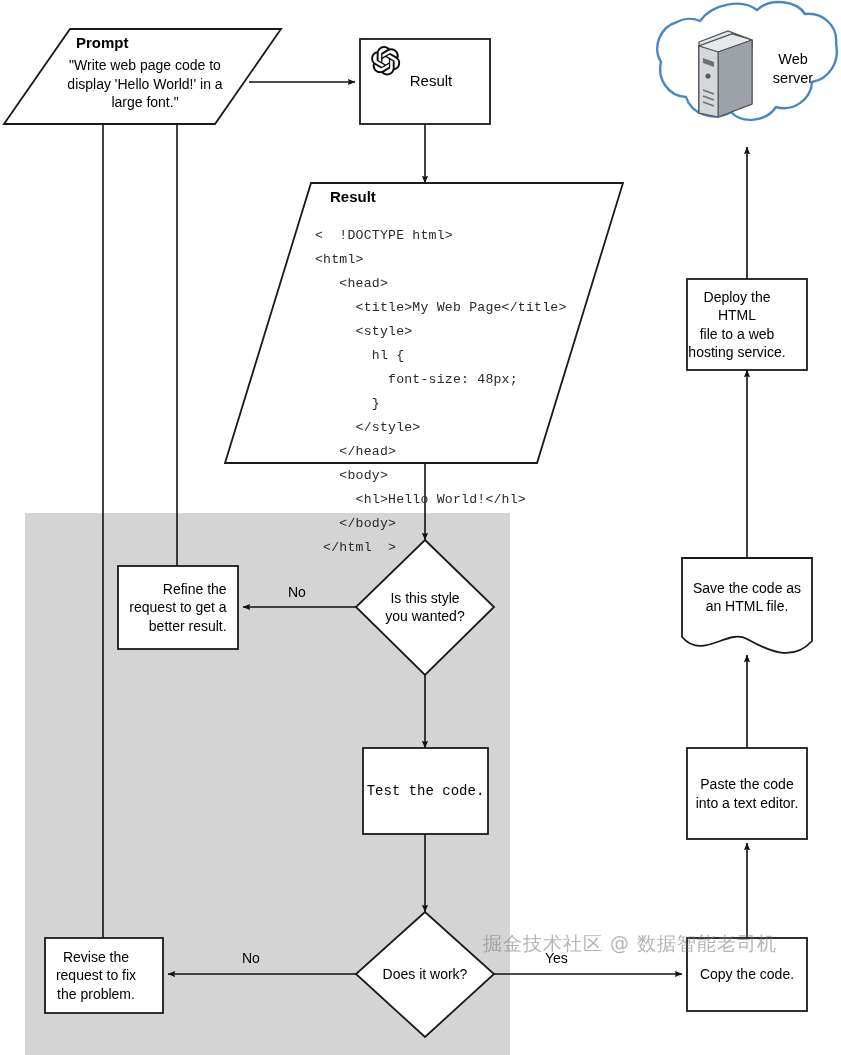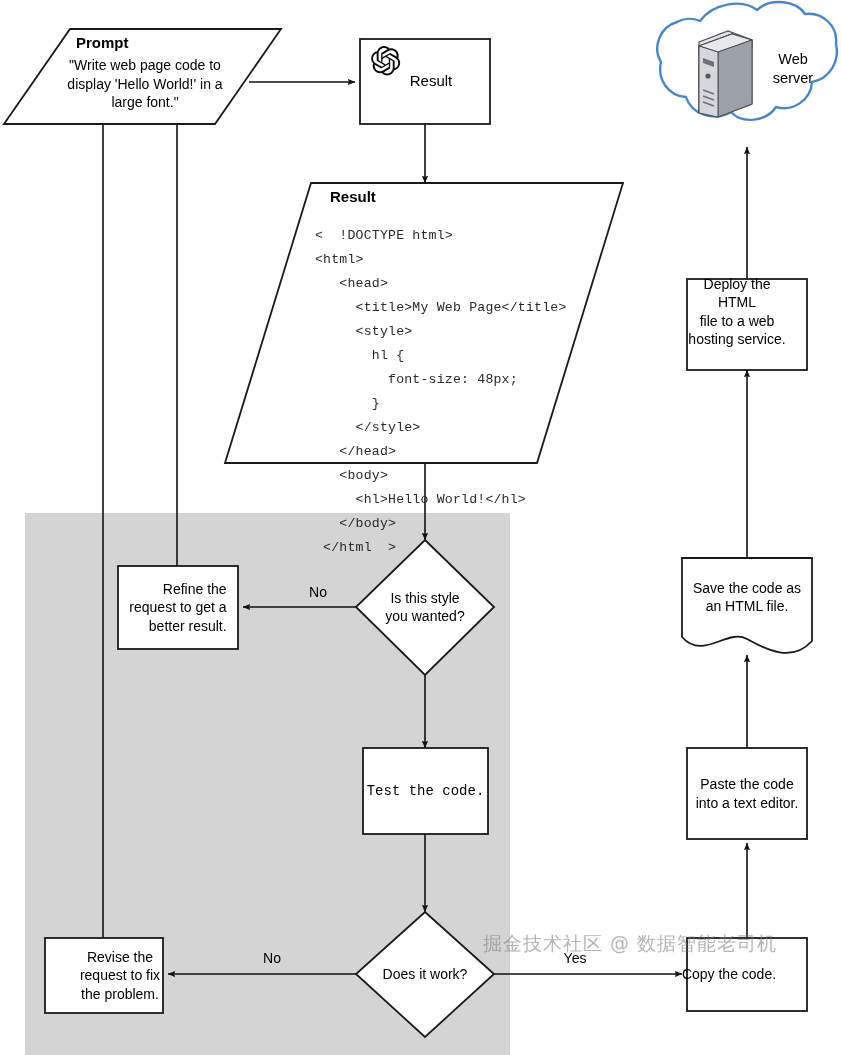--- a/index.html
+++ b/index.html
@@ -40,21 +40,20 @@
     font-family: "Liberation Sans", sans-serif;
     font-size: 15px;
     font-weight: bold;
     color: #000000;
   }
   .edge-label {
     position: absolute;
     font-family: "Liberation Sans", sans-serif;
     font-size: 14px;
     color: #000000;
-    text-align: center;
   }
   .code-block {
     position: absolute;
     font-family: "Liberation Mono", monospace;
     font-size: 13.2px;
     line-height: 24px;
     color: #2a2a2a;
     white-space: pre;
     letter-spacing: 0.2px;
   }
@@ -209,44 +208,44 @@
      &lt;/style&gt;
    &lt;/head&gt;
    &lt;body&gt;
      &lt;hl&gt;Hello World!&lt;/hl&gt;
    &lt;/body&gt;
  &lt;/html  &gt;</div>
 
   <div class="cloud-label" style="left:757px; top:50px; width:72px;">Web
 server</div>
 
-  <div class="node-label" style="left:687px; top:266px; width:100px; height:91px;">Deploy the HTML
+  <div class="node-label" style="left:687px; top:279px; width:100px; height:91px;">Deploy the HTML
 file to a web
 hosting service.</div>
 
   <div class="node-label" style="left:682px; top:568px; width:130px; height:58px;">Save the code as
 an HTML file.</div>
 
   <div class="node-label" style="left:687px; top:748px; width:120px; height:91px;">Paste the code
 into a text editor.</div>
 
-  <div class="node-label" style="left:669px; top:938px; width:120px; height:73px;">Copy the code.</div>
+  <div class="node-label" style="left:687px; top:938px; width:120px; height:73px;">Copy the code.</div>
 
   <div class="node-label" style="left:365px; top:578px; width:120px; height:58px;">Is this style
 you wanted?</div>
 
   <div class="node-label" style="left:118px; top:566px; width:120px; height:83px;text-align:right;">Refine the
 request to get a
 better result.</div>
 
   <div class="node-label" style="left:363px; top:748px; width:125px; height:86px;font-family:Liberation Mono, monospace;">Test the code.</div>
 
   <div class="node-label" style="left:365px; top:958px; width:120px; height:32px;">Does it work?</div>
 
-  <div class="node-label" style="left:61px; top:938px; width:118px; height:75px;">Revise the
+  <div class="node-label" style="left:37px; top:938px; width:118px; height:75px;">Revise the
 request to fix
 the problem.</div>
 
   <div class="edge-label" style="left:288px; top:584px; width:60px;">No</div>
 
   <div class="edge-label" style="left:242px; top:950px; width:60px;">No</div>
 
   <div class="edge-label" style="left:545px; top:950px; width:60px;">Yes</div>
 
   <div class="watermark" style="left:483px; top:931px;">掘金技术社区 @ 数据智能老司机</div>

